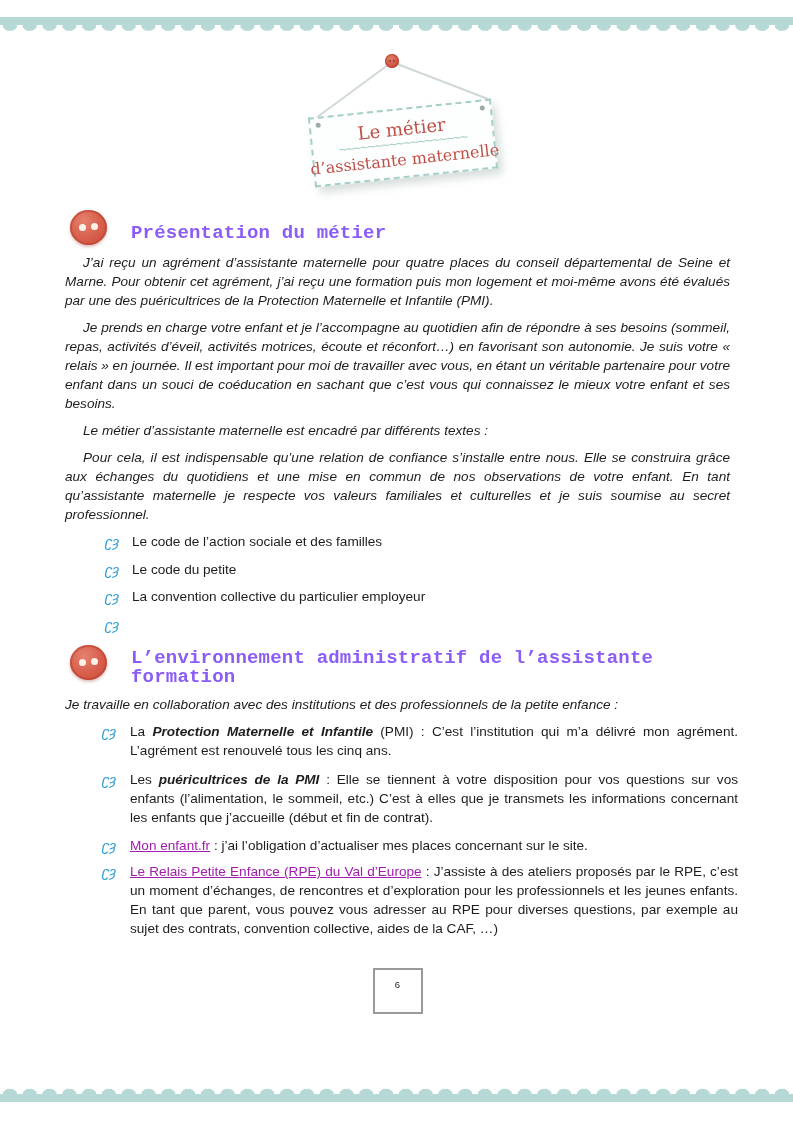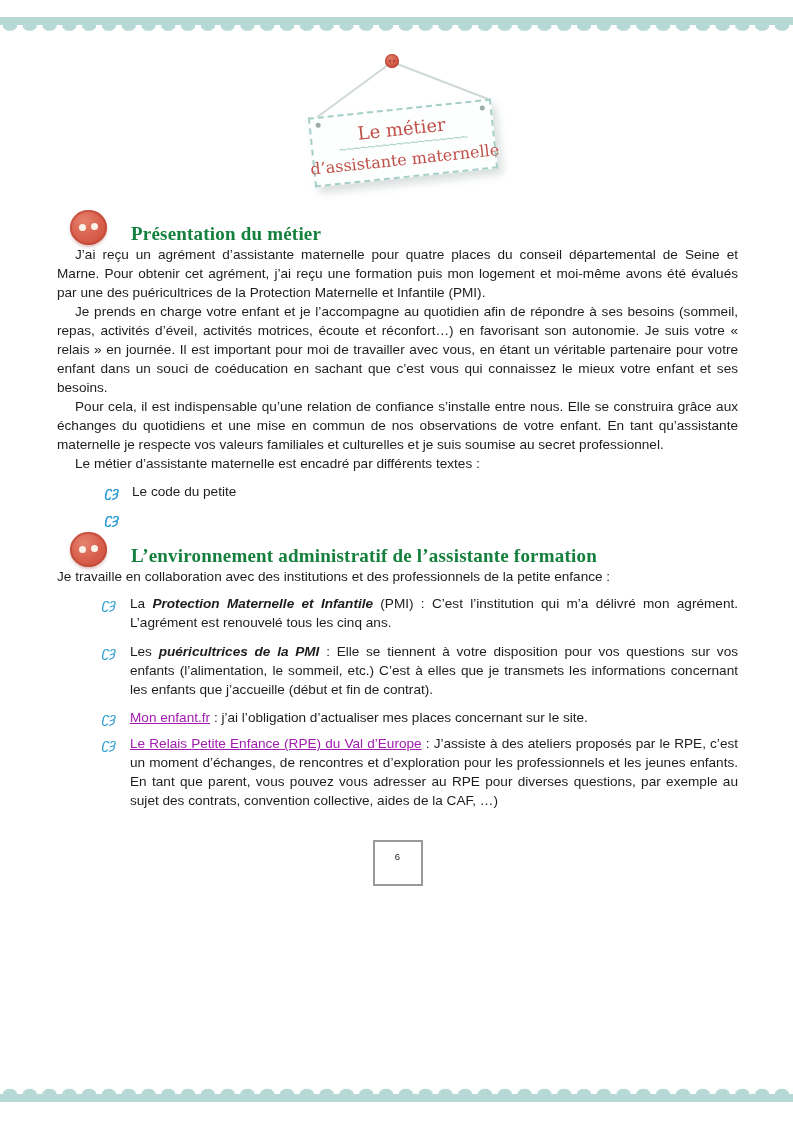--- a/index.html
+++ b/index.html
@@ -45,35 +45,35 @@
     display:flex; flex-direction:column; align-items:center; justify-content:center;
   }
   .corner-dot { position:absolute; top:4px; width:5px; height:5px; border-radius:50%; background:#9fabab; }
   .corner-dot.cd-left { left:5px; } .corner-dot.cd-right { right:5px; }
   .sign-line1 { font-family:"DejaVu Serif", serif; font-size:18px; color:#bf4f47; white-space:nowrap; }
   .sign-squiggle { color:#a6cec9; font-size:14px; line-height:7px; letter-spacing:-1px; margin:1px 0 3px; }
   .sign-line2 { font-family:"DejaVu Serif", serif; font-size:16px; color:#bf4f47; white-space:nowrap; }
 
   
   #content { position:absolute; left:57px; top:210px; width:681px; font-size:13.6px; line-height:19px; }
-  #content p { margin:0; }
+  #content p { margin:8px;font-style:italic; }
   .indent { text-indent:18px; }
   .justify { text-align:justify; }
 
   .section-head { display:flex; align-items:center; margin-left:13px; }
   .button-icon {
     position:relative; flex:0 0 auto; width:37px; height:35px; border-radius:50%;
     background: radial-gradient(circle at 38% 32%, #e5826f 0%, #d8604d 50%, #cb4c3a 100%);
     box-shadow: 0 2px 3px rgba(150,80,70,.35), inset 0 0 0 2px rgba(186,62,45,.55);
   }
   .button-hole { position:absolute; width:7px; height:7px; border-radius:50%; background:#fbf3ea; }
   .hole-left { left:9px; top:14px; } .hole-right { left:21px; top:13px; }
   .section-title {
-    margin:12px 0 0 24px; font-family:Liberation Serif, serif; font-size:19px; font-weight:600;
-    color:#15803d; letter-spacing:.2px;
+    margin:12px 0 0 24px; font-family:Liberation Mono, monospace; font-size:19px; font-weight:600;
+    color:#8b5cf6; letter-spacing:.2px;
   }
 
   .mt20 { margin-top:20px; } .mt12 { margin-top:12px; } .mt9 { margin-top:9px; }
   .mt10 { margin-top:10px; } .mt17 { margin-top:17px; }
   .mt31 { margin-top:31px; }
 
   .bullet { position:relative; padding-left:75px; margin-top:8.5px; }
   .bullet:first-child { margin-top:0; }
   .bullet .glyph {
     position:absolute; left:48px; top:0; color:#2f9fd2; font-style:italic; font-size:15px;
@@ -122,33 +122,35 @@
     <div class="section-head">
       <span class="button-icon">
         <span class="button-hole hole-left"></span>
         <span class="button-hole hole-right"></span>
       </span>
       <h2 class="section-title">Présentation du métier</h2>
     </div>
 
     <p class="indent justify mt20">J’ai reçu un agrément d’assistante maternelle pour quatre places du conseil départemental de Seine et Marne. Pour obtenir cet agrément, j’ai reçu une formation puis mon logement et moi-même avons été évalués par une des puéricultrices de la Protection Maternelle et Infantile (PMI).</p>
     <p class="indent justify mt12">Je prends en charge votre enfant et je l’accompagne au quotidien afin de répondre à ses besoins (sommeil, repas, activités d’éveil, activités motrices, écoute et réconfort…) en favorisant son autonomie. Je suis votre « relais » en journée. Il est important pour moi de travailler avec vous, en étant un véritable partenaire pour votre enfant dans un souci de coéducation en sachant que c’est vous qui connaissez le mieux votre enfant et ses besoins.</p>
+    <p class="indent mt10">Le métier d’assistante maternelle est encadré par différents textes :</p>
     <p class="indent justify mt9">Pour cela, il est indispensable qu’une relation de confiance s’installe entre nous. Elle se construira grâce aux échanges du quotidiens et une mise en commun de nos observations de votre enfant. En tant qu’assistante maternelle je respecte vos valeurs familiales et culturelles et je suis soumise  au secret professionnel.</p>
-    <p class="indent mt10">Le métier d’assistante maternelle est encadré par différents textes :</p>
 
     <div class="list1">
       <div class="bullet">
         <span class="glyph">ʗȝ</span>
+        <span>Le code de l’action sociale et des familles</span>
       </div>
       <div class="bullet">
         <span class="glyph">ʗȝ</span>
         <span>Le code du petite</span>
       </div>
       <div class="bullet">
         <span class="glyph">ʗȝ</span>
+        <span>La convention collective du particulier employeur</span>
       </div>
       <div class="bullet">
         <span class="glyph">ʗȝ</span>
       </div>
     </div>
 
     <div class="section-head mt31">
       <span class="button-icon">
         <span class="button-hole hole-left"></span>
         <span class="button-hole hole-right"></span>

